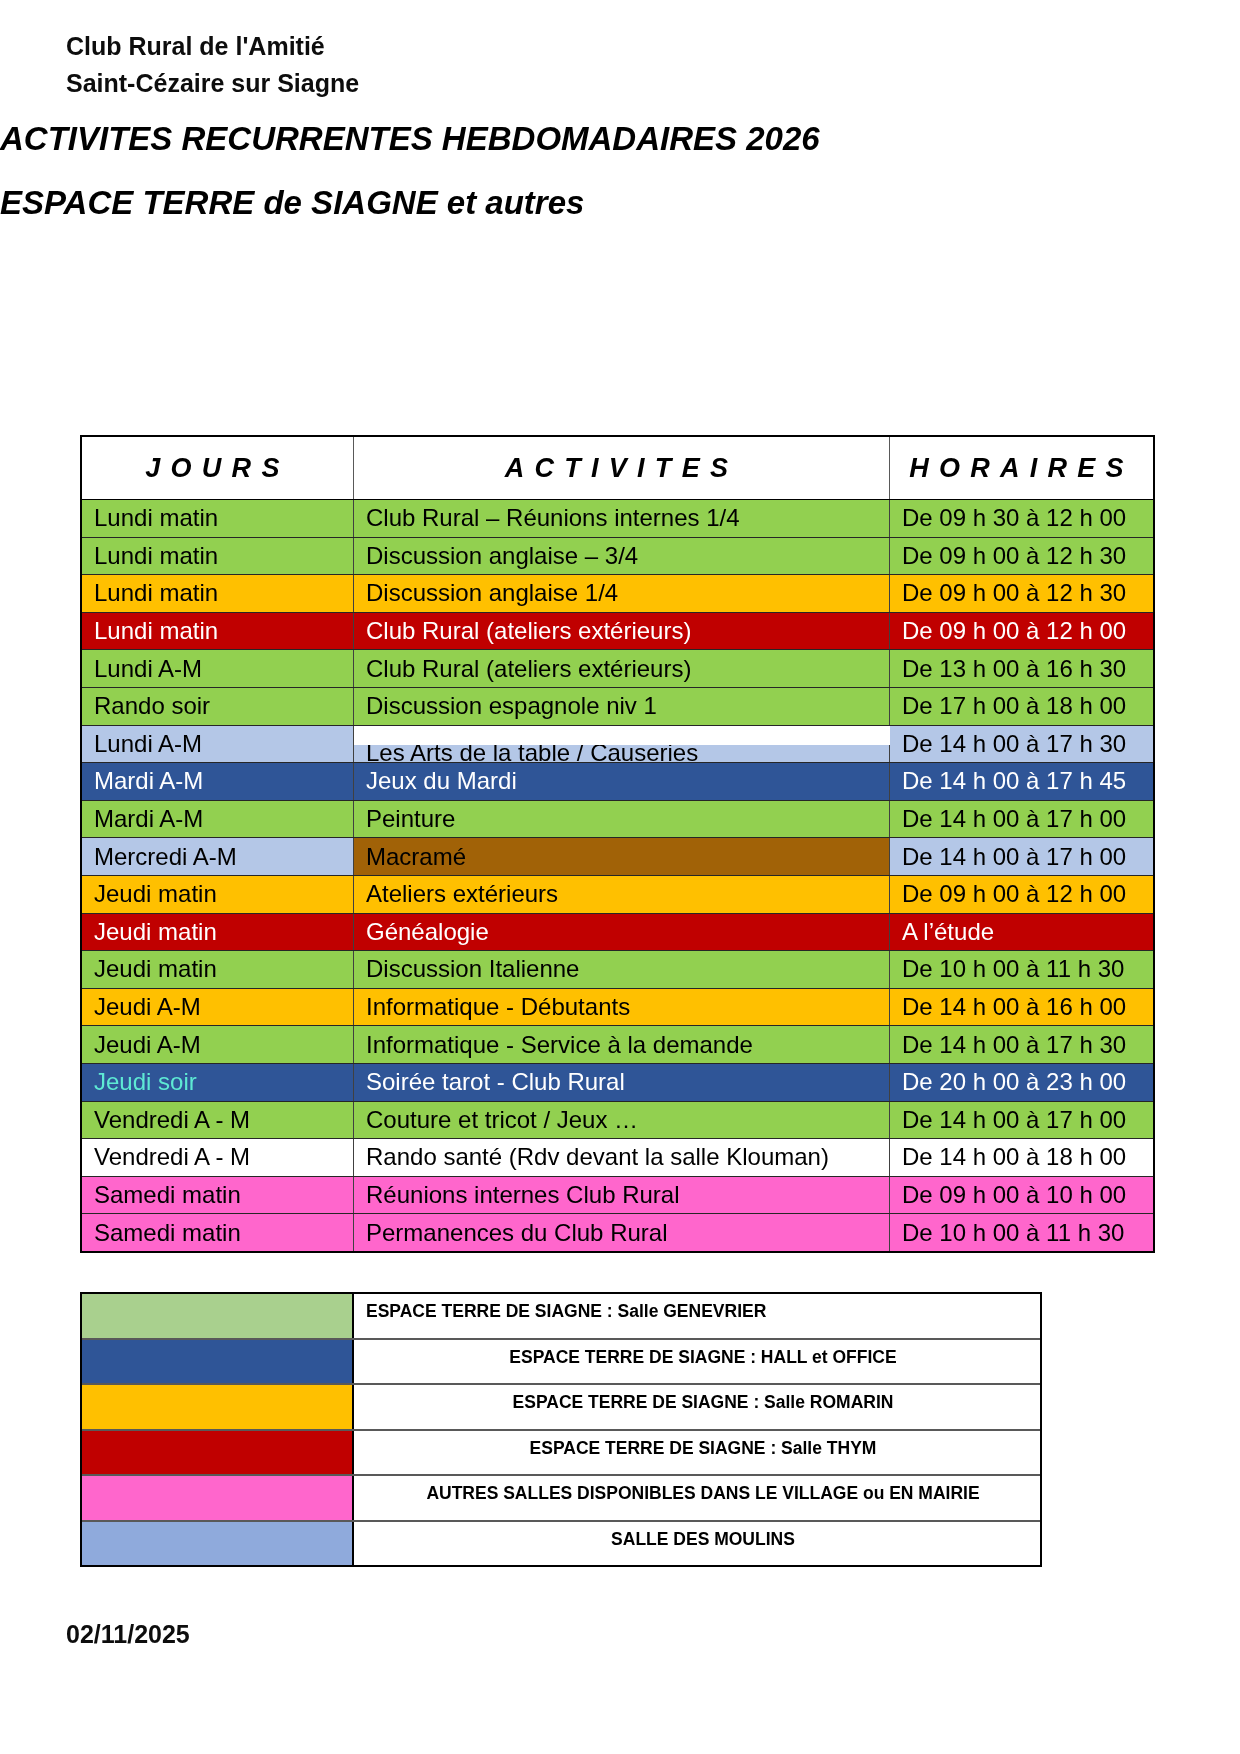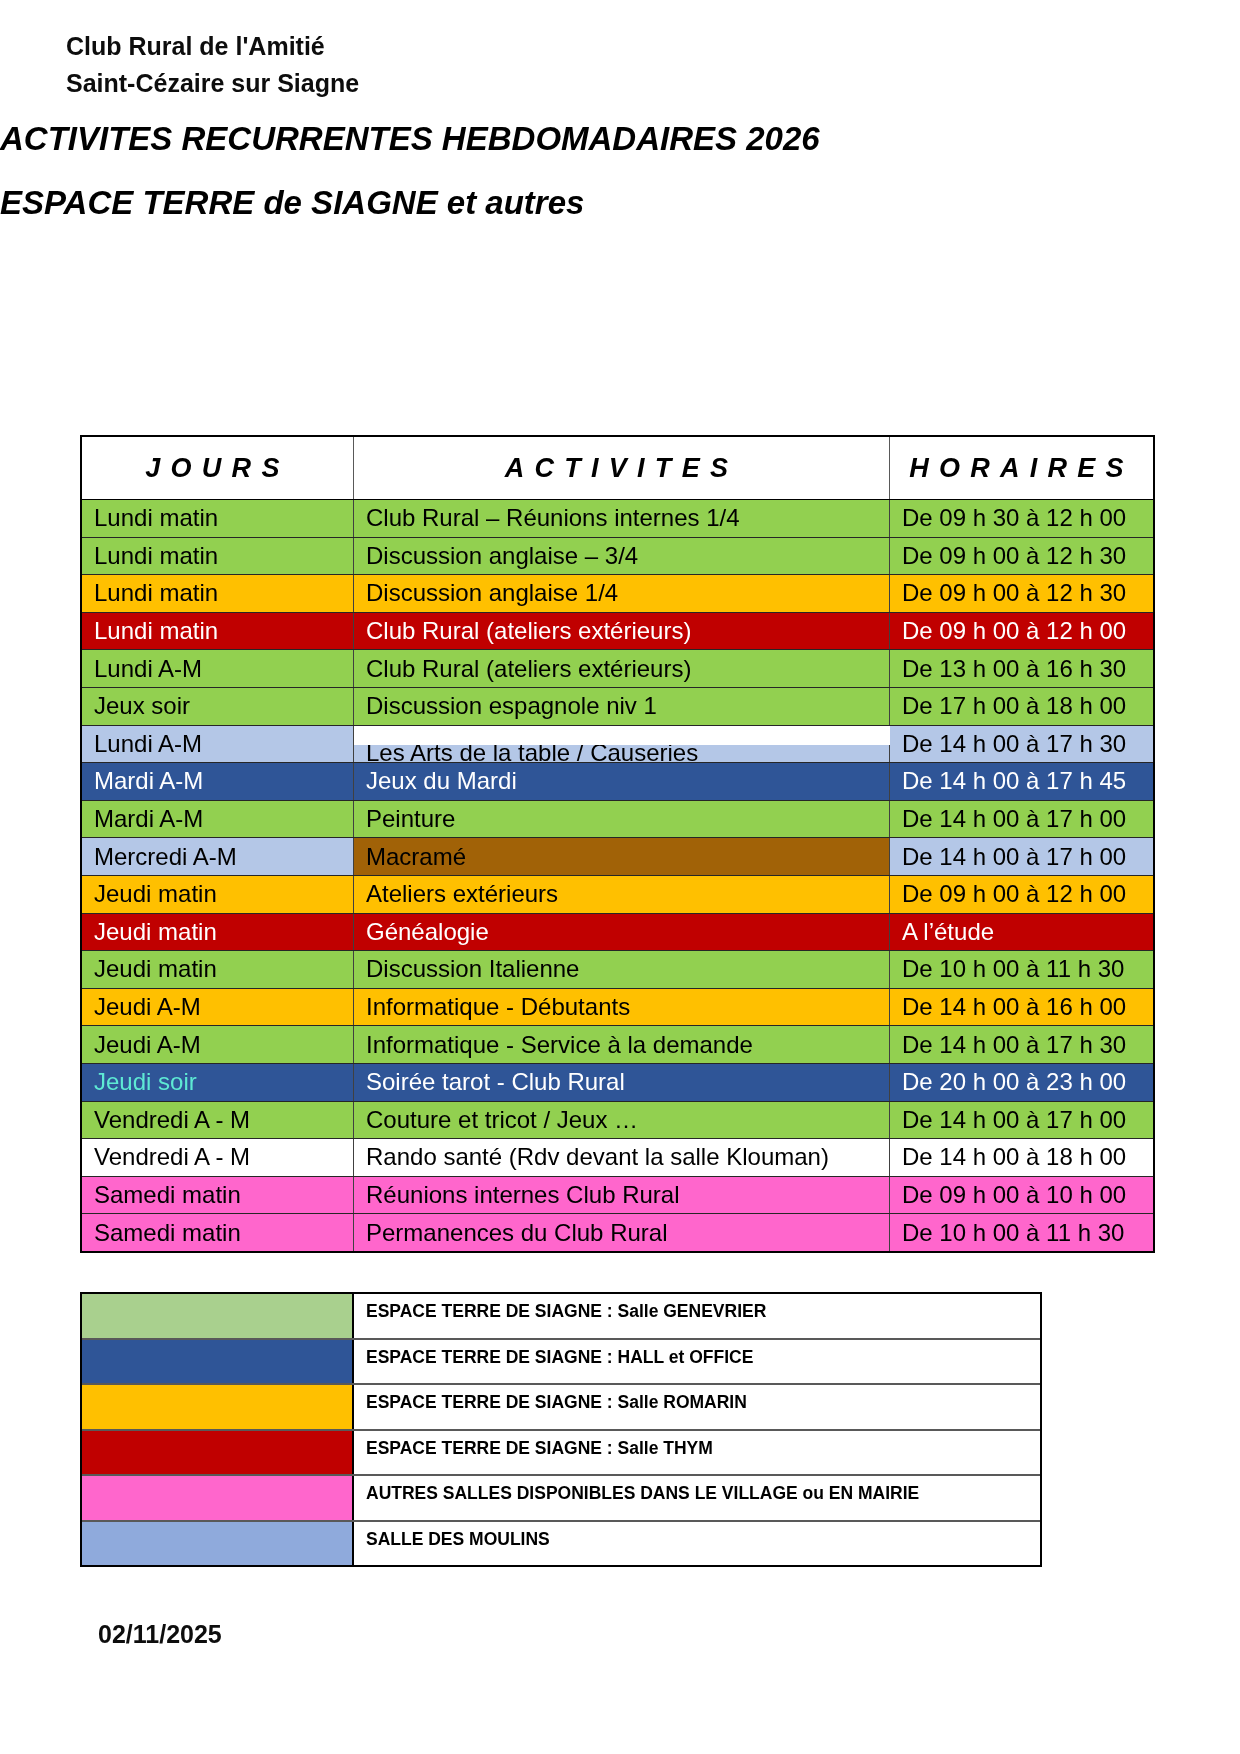--- a/index.html
+++ b/index.html
@@ -99,41 +99,40 @@
     width: 962px;
     border: 2px solid #000;
     box-sizing: border-box;
     background: #fff;
   }
   .lrow {
     display: grid;
     grid-template-columns: 272px auto;
     height: 43.5px;
   }
-  .lrow + .lrow { border-top: 2px solid #595959; }
+  .lrow + .lrow { border-top: 2px solid #595959; text-align: center; }
   .lswatch {
     border-right: 2px solid #000;
     box-sizing: border-box;
   }
   .llabel {
     font-size: 17.5px;
     font-weight: 700;
     padding: 7px 0 0 12px;
     color: #000;
     white-space: nowrap;
     overflow: hidden;
   }
   .footer-date {
     position: absolute;
     left: 66px;
     top: 1620px;
     font-size: 25px;
     font-weight: 700;
     color: #0d0d0d;
-    margin-left: 32px;
   }
 </style>
 </head>
 <body>
 
 <div class="page">
 
   <div class="org">
     <div>Club Rural de l'Amitié</div>
     <div>Saint-Cézaire sur Siagne</div>
@@ -170,21 +169,21 @@
           <div class="tcell" style="background: rgb(192, 0, 0); color: rgb(255, 255, 255);">Lundi matin</div>
           <div class="tcell" style="background: rgb(192, 0, 0); color: rgb(255, 255, 255);">Club Rural (ateliers extérieurs)</div>
           <div class="tcell" style="background: rgb(192, 0, 0); color: rgb(255, 255, 255);">De 09 h 00 à 12 h 00</div>
         </div>
         <div class="trow">
           <div class="tcell" style="background: rgb(146, 208, 80); color: rgb(0, 0, 0);">Lundi A-M</div>
           <div class="tcell" style="background: rgb(146, 208, 80); color: rgb(0, 0, 0);">Club Rural (ateliers extérieurs)</div>
           <div class="tcell" style="background: rgb(146, 208, 80); color: rgb(0, 0, 0);">De 13 h 00 à 16 h 30</div>
         </div>
         <div class="trow">
-          <div class="tcell" style="background: rgb(146, 208, 80); color: rgb(0, 0, 0);">Jeux soir</div>
+          <div class="tcell" style="background: rgb(146, 208, 80); color: rgb(0, 0, 0);">Rando soir</div>
           <div class="tcell" style="background: rgb(146, 208, 80); color: rgb(0, 0, 0);">Discussion espagnole niv 1</div>
           <div class="tcell" style="background: rgb(146, 208, 80); color: rgb(0, 0, 0);">De 17 h 00 à 18 h 00</div>
         </div>
         <div class="trow">
           <div class="tcell" style="background: rgb(180, 199, 231); color: rgb(0, 0, 0);">Lundi A-M</div>
           <div class="tcell" style="background: rgb(180, 199, 231); color: rgb(0, 0, 0); margin-top: 19px;">Les Arts de la table / Causeries</div>
           <div class="tcell" style="background: rgb(180, 199, 231); color: rgb(0, 0, 0);">De 14 h 00 à 17 h 30</div>
         </div>
         <div class="trow">
           <div class="tcell" style="background: rgb(47, 85, 151); color: rgb(255, 255, 255);">Mardi A-M</div>

